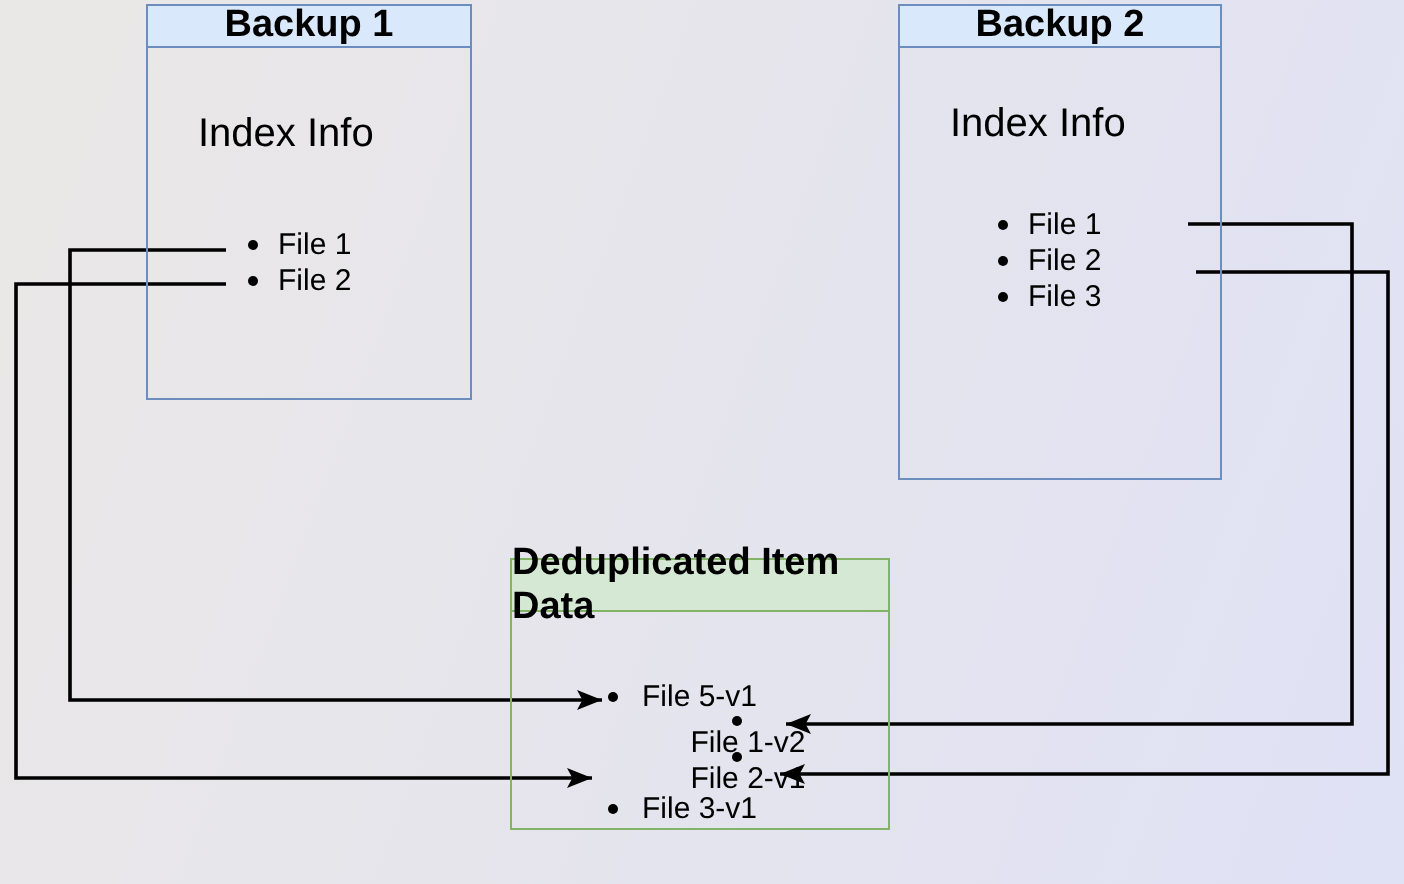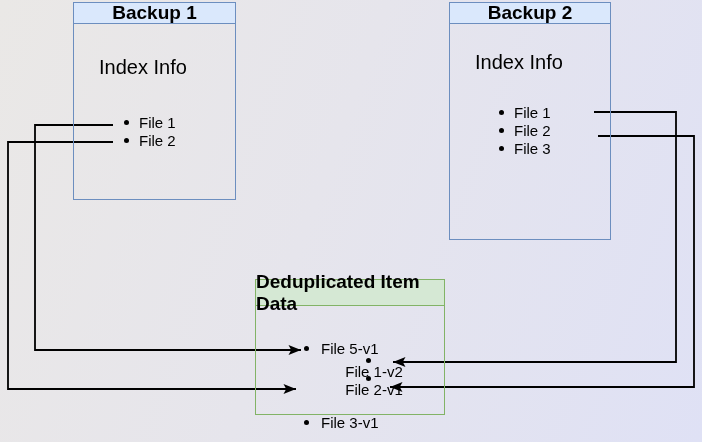--- a/index.html
+++ b/index.html
@@ -91,20 +91,20 @@
         <span class="lbl">File 5-v1</span>
       </div>
       <div class="row" style="padding-left:48px;flex-direction:column;">
         <span class="dot" style="margin-right:12px;"></span>
         <span class="lbl">File 1-v2</span>
       </div>
       <div class="row" style="padding-left:48px;flex-direction:column;">
         <span class="dot" style="margin-right:12px;"></span>
         <span class="lbl">File 2-v1</span>
       </div>
-      <div class="row" style="padding-left:48px;margin-top:18px;">
+      <div class="row" style="padding-left:48px;">
         <span class="dot" style="margin-right:12px;"></span>
         <span class="lbl">File 3-v1</span>
       </div>
     </div>
   </div>
 
 </div>
 
 </body></html>

